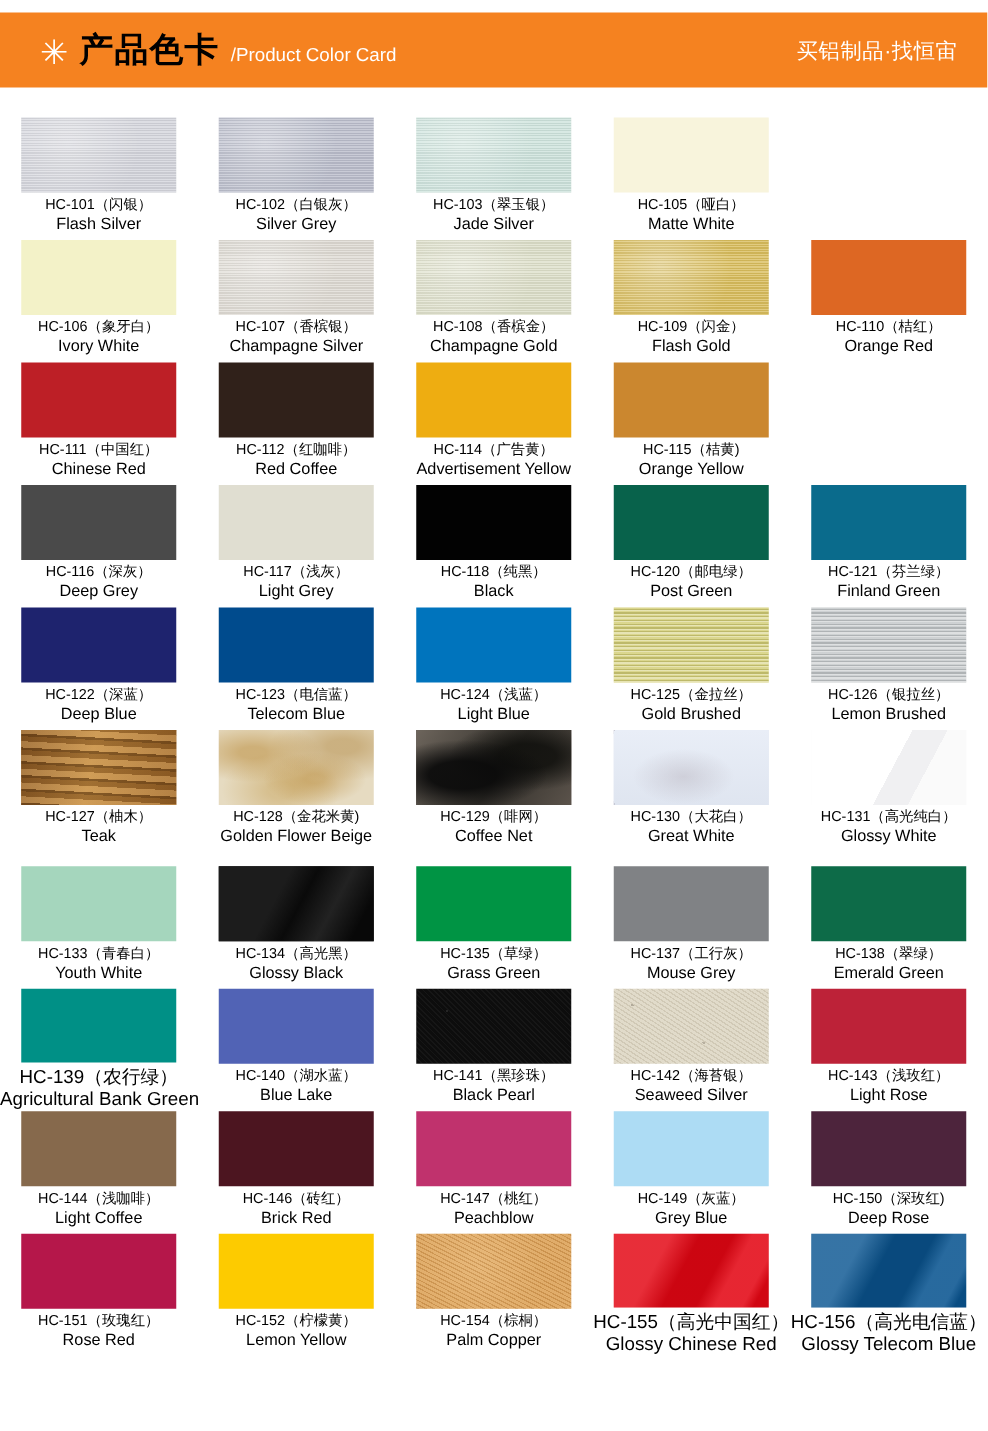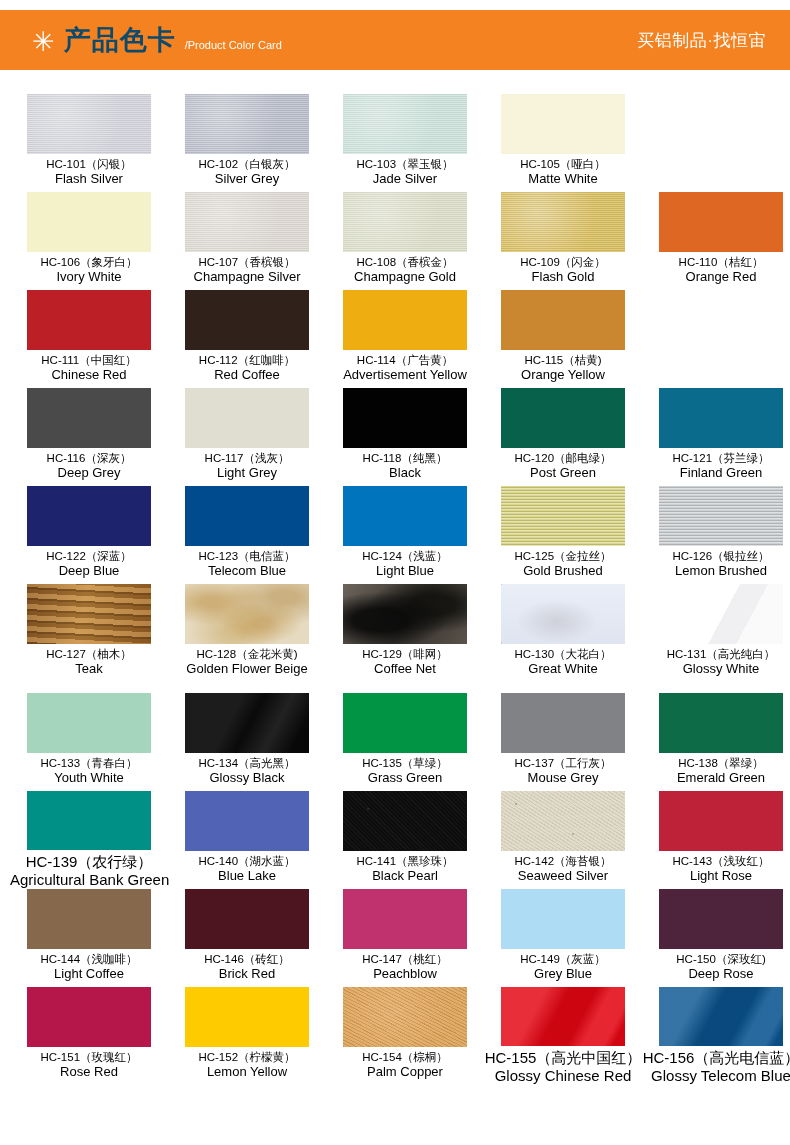--- a/index.html
+++ b/index.html
@@ -36,26 +36,26 @@
   .asterisk-icon {
     font-size: 27px;
     color: #ffffff;
     line-height: 1;
     position: relative;
     top: 2px;
   }
   .header-title {
     font-size: 27px;
     font-weight: bold;
-    color: #0c4a6e;
+    color: #000000;
     letter-spacing: 1px;
     line-height: 1;
   }
   .header-subtitle {
-    font-size: 11px;
+    font-size: 15px;
     color: #ffffff;
     line-height: 1;
     position: relative;
     top: 0px;
   }
   .header-slogan {
     font-size: 17px;
     color: #ffffff;
     font-weight: 500;
     letter-spacing: 0.5px;
@@ -64,21 +64,20 @@
   
   .grid {
     position: absolute;
     left: 0; top: 94px;
     width: 790px;
   }
   .row {
     display: flex;
     width: 790px;
     height: 98px;
-    padding-left: 10px;
   }
   .row.gap-before { margin-top: 11px; }
   .cell {
     width: 158px;
     display: flex;
     flex-direction: column;
     align-items: center;
   }
   .swatch {
     width: 124px;

